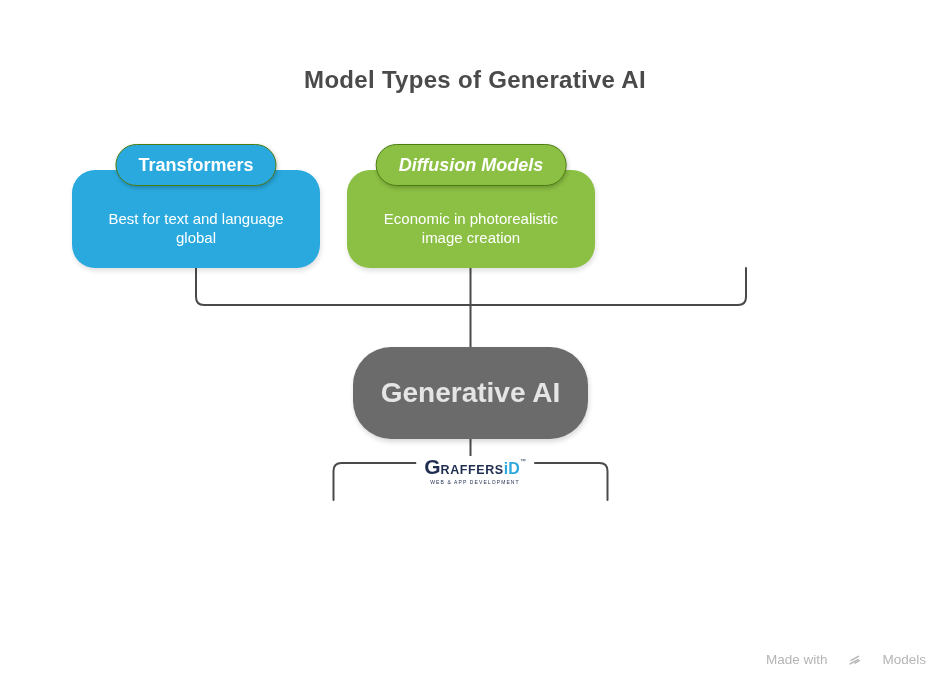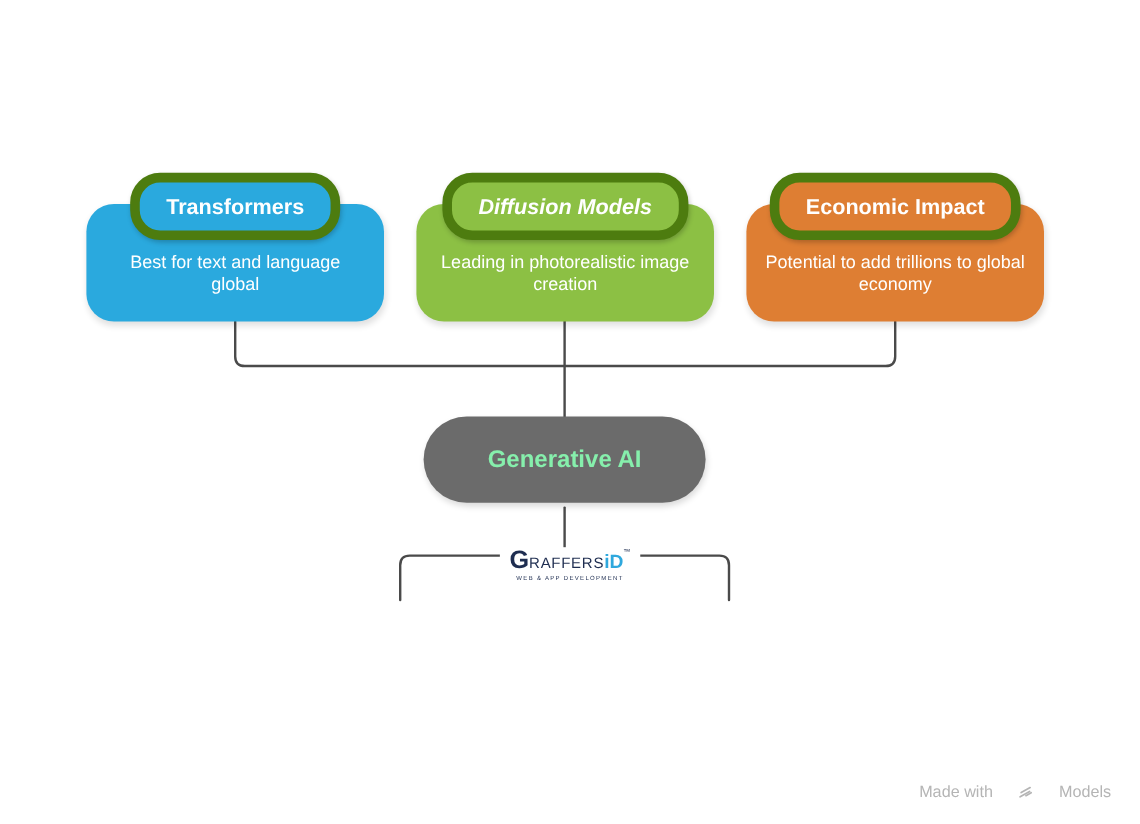--- a/index.html
+++ b/index.html
@@ -14,63 +14,64 @@
   }
   svg.connectors { position:absolute; left:0; top:0; z-index:1; }
 
   .card {
     position:absolute; width:248px; height:98px; border-radius:23px;
     z-index:2; box-shadow:1px 3px 5px rgba(0,0,0,0.12);
   }
   .card .pill {
     position:absolute; top:-26px; left:50%; transform:translateX(-50%);
     height:40px; line-height:40px; padding:0 22px;
-    border:8px solid #4d7c0f; border-radius:25px;
+    border:1px solid #4d7c0f; border-radius:25px;
     color:#ffffff; font-size:18px; font-weight:700; white-space:nowrap;
     box-shadow:1px 2px 4px rgba(0,0,0,0.22);
   }
   .card .body {
     height:100%; box-sizing:border-box;
     display:flex; flex-direction:column; align-items:center; justify-content:center;
     padding:24px 16px 6px;
     color:#ffffff; font-size:15px; line-height:19px; text-align:center;
   }
   #card-transformers { left:72px;  top:170px; }
   #card-diffusion    { left:347px; top:170px; }
   #card-economic     { left:622px; top:170px; }
 
   .central-node {
-    position:absolute; left:353px; top:347px; width:235px; height:72px;
+    position:absolute; left:353px; top:347px; width:235px; height:92px;
     border-radius:38px; display:flex; align-items:center; justify-content:center;
-    color:#86efac; font-size:20px; font-weight:700; z-index:2;
+    color:#e5e5e5; font-size:28px; font-weight:700; z-index:2;
     box-shadow:1px 3px 5px rgba(0,0,0,0.15);
   }
 
   .brand-logo {
     position:absolute; top:456px; left:50%; transform:translateX(-50%);
     z-index:3; background:#ffffff; padding:1px 8px 2px; text-align:center;
   }
   .brand-logo .logo-row { display:flex; align-items:baseline; justify-content:center; }
   .logo-initial { font-size:21px; font-weight:700; line-height:20px; }
-  .logo-rest    { font-size:12.5px; font-weight:400; letter-spacing:0.6px; }
+  .logo-rest    { font-size:12.5px; font-weight:700; letter-spacing:0.6px; }
   .logo-accent  { font-size:16px; font-weight:700; }
   .logo-tm      { font-size:6px; align-self:flex-start; line-height:8px; }
   .logo-tagline { font-size:5px; letter-spacing:1.1px; margin-top:1px; }
 
   .napkin-badge {
     position:absolute; right:24px; bottom:20px; z-index:3;
     display:flex; align-items:center; gap:20px;
     color:#b5b5b5; font-size:13.5px;
   }
 </style>
 </head>
 <body>
 
 <div class="canvas">
 
+  <div class="title">Model Types of Generative AI</div>
 
   <svg class="connectors" width="950" height="687" viewBox="0 0 950 687">
     <g fill="none" stroke-width="2" stroke-linecap="round" stroke="#4a4a4a">
       <path d="M196 268 L196 297 Q196 305 204 305 L738 305 Q746 305 746 297 L746 268"></path>
       <path d="M470.5 268 L470.5 347"></path>
       <path d="M470.5 423 L470.5 463"></path>
       <path d="M333.5 500 L333.5 471 Q333.5 463 341.5 463 L599.5 463 Q607.5 463 607.5 471 L607.5 500"></path>
     </g>
   </svg>
 
@@ -78,29 +79,23 @@
     <div class="pill" style="background-color: rgb(42, 169, 222);">
       <span>Transformers</span>
     </div>
     <div class="body">Best for text and language global</div>
   </div>
 
   <div class="card" id="card-diffusion" style="background-color: rgb(140, 192, 68);">
     <div class="pill" style="background-color: rgb(140, 192, 68); font-style: italic;">
       <span>Diffusion Models</span>
     </div>
-    <div class="body">Leading in photorealistic image creation</div>
+    <div class="body">Economic in photorealistic image creation</div>
   </div>
 
-  <div class="card" id="card-economic" style="background-color: rgb(222, 126, 51);">
-    <div class="pill" style="background-color: rgb(222, 126, 51);">
-      <span>Economic Impact</span>
-    </div>
-    <div class="body">Potential to add trillions to global economy</div>
-  </div>
 
   <div class="central-node" style="background-color: rgb(107, 107, 107);">
     <span>Generative AI</span>
   </div>
 
   <div class="brand-logo">
     <div class="logo-row">
       <span class="logo-initial" style="color: rgb(30, 45, 80);">G</span>
       <span class="logo-rest" style="color: rgb(30, 45, 80);">RAFFERS</span>
       <span class="logo-accent" style="color: rgb(47, 168, 221);">iD</span>

